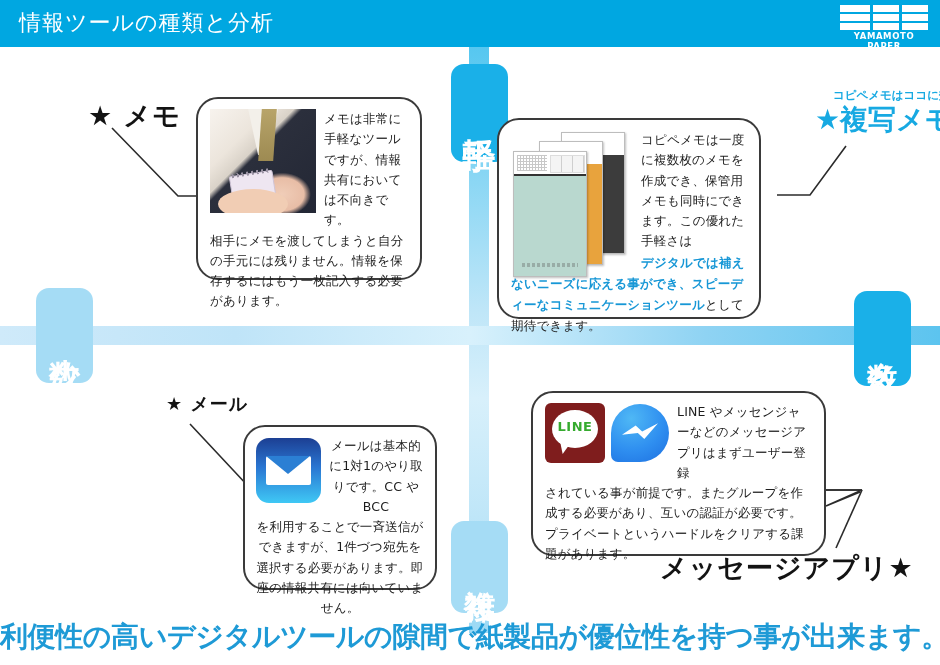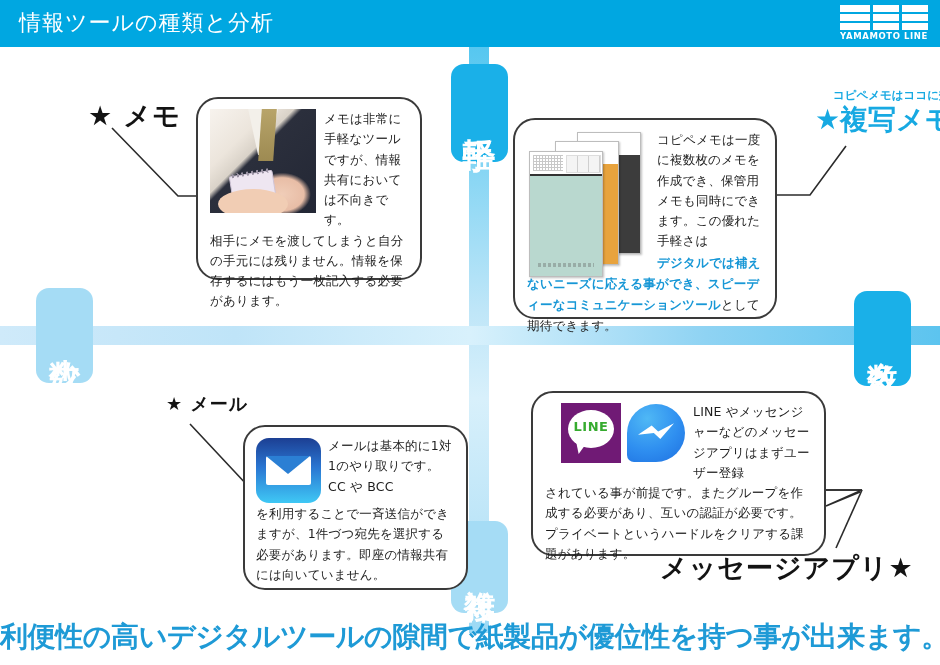--- a/index.html
+++ b/index.html
@@ -90,21 +90,21 @@
   .memo-photo .pad:after{
     content:"";position:absolute;left:2px;top:-3px;width:38px;height:4px;
     background:repeating-linear-gradient(90deg,#9a93a3 0 2px,transparent 2px 5px);
   }
   .memo-photo .hand{
     position:absolute;left:8%;bottom:-6%;width:70px;height:30px;border-radius:50%;
     background:#f1cdb4;
   }
 
   
-  #bubble-copy{left:513px;top:118px;width:264px;height:201px;padding:10px 12px;}
+  #bubble-copy{left:497px;top:118px;width:264px;height:201px;padding:10px 12px;}
   .pads{
     float:left;width:122px;height:140px;margin:2px 8px 0 0;position:relative;
   }
   .pad-sheet{position:absolute;border:1px solid #bdbdbd;box-shadow:1px 1px 2px rgba(0,0,0,.25);}
   .pad-dark{left:50px;top:0px;width:62px;height:120px;background:#ffffff;}
   .pad-dark .body{position:absolute;left:0;top:22px;right:0;bottom:0;background:#3c3c3c;}
   .pad-mid{left:28px;top:9px;width:62px;height:122px;background:#ffffff;}
   .pad-mid .body{position:absolute;left:0;top:22px;right:0;bottom:0;background:#e8a33d;}
   .pad-front{left:2px;top:19px;width:72px;height:124px;background:#ffffff;}
   .pad-front .body{position:absolute;left:0;top:22px;right:0;bottom:0;background:#b9d8cf;border-top:2px solid #333;}
@@ -118,41 +118,41 @@
     position:absolute;left:36px;top:3px;width:33px;height:16px;
     background:repeating-linear-gradient(90deg,#f4f4f4 0 10px,#cfcfcf 10px 11px);
     border:1px solid #ddd;
   }
   .pad-front .brand{
     position:absolute;left:8px;bottom:9px;width:56px;height:4px;
     background:repeating-linear-gradient(90deg,#8a9a95 0 3px,transparent 3px 5px);opacity:.7;
   }
 
   
-  #bubble-mail{left:243px;top:425px;width:225px;height:165px;padding:9px 11px;}
+  #bubble-mail{left:243px;top:425px;width:194px;height:165px;padding:9px 11px;text-align:center;}
   .mail-icon{
     float:left;width:65px;height:65px;margin:2px 7px 1px 0;border-radius:13px;
     background:linear-gradient(180deg,#1c3f93 0%,#2a76d2 45%,#3fc8f5 100%);
     position:relative;
   }
   .mail-icon .env{
     position:absolute;left:10px;top:18px;width:45px;height:29px;
     background:#ffffff;border-radius:2px;
   }
   .mail-icon .env:before{
     content:"";position:absolute;left:0;top:0;width:0;height:0;
     border-left:22.5px solid transparent;border-right:22.5px solid transparent;
     border-top:18px solid #2b7fd4;
   }
 
   
   #bubble-msg{left:531px;top:391px;width:295px;height:165px;padding:9px 12px;}
   .line-icon{
-    float:left;width:60px;height:60px;margin:1px 6px 1px 16px;border-radius:0;
-    background:#701a75;position:relative;
+    float:left;width:60px;height:60px;margin:1px 6px 1px 0;border-radius:6px;
+    background:#7f1d1d;position:relative;
   }
   .line-icon .blob{
     position:absolute;left:7px;top:7px;width:46px;height:38px;border-radius:50%;
     background:#ffffff;
   }
   .line-icon .tail{
     position:absolute;left:15px;top:38px;width:12px;height:13px;background:#ffffff;
     clip-path:polygon(0 0,100% 0,22% 100%);
   }
   .line-icon .txt{
@@ -211,21 +211,21 @@
         <div class="logo-cell"></div>
         <div class="logo-cell"></div>
         <div class="logo-cell"></div>
         <div class="logo-cell"></div>
         <div class="logo-cell"></div>
         <div class="logo-cell"></div>
         <div class="logo-cell"></div>
         <div class="logo-cell"></div>
         <div class="logo-cell"></div>
       </div>
-      <div class="logo-text">YAMAMOTO LINE</div>
+      <div class="logo-text">YAMAMOTO PAPER</div>
     </div>
   </div>
 
   <div class="axis-v"></div>
   <div class="axis-h"></div>
 
   <div class="badge badge-top">
     <span>手軽</span>
   </div>
   <div class="badge badge-bottom">

